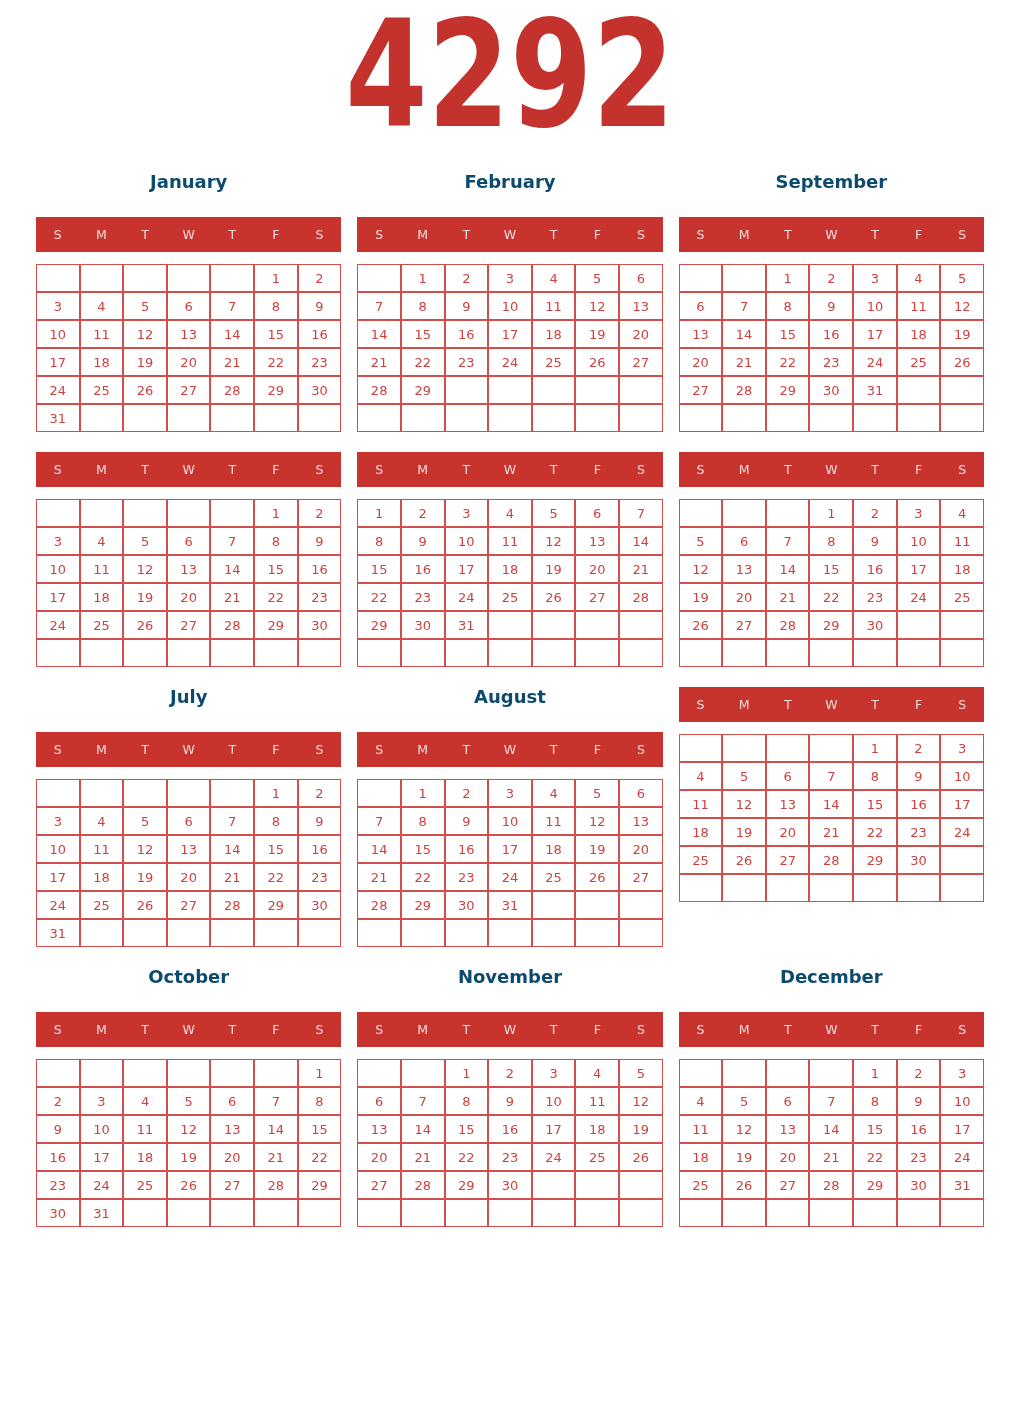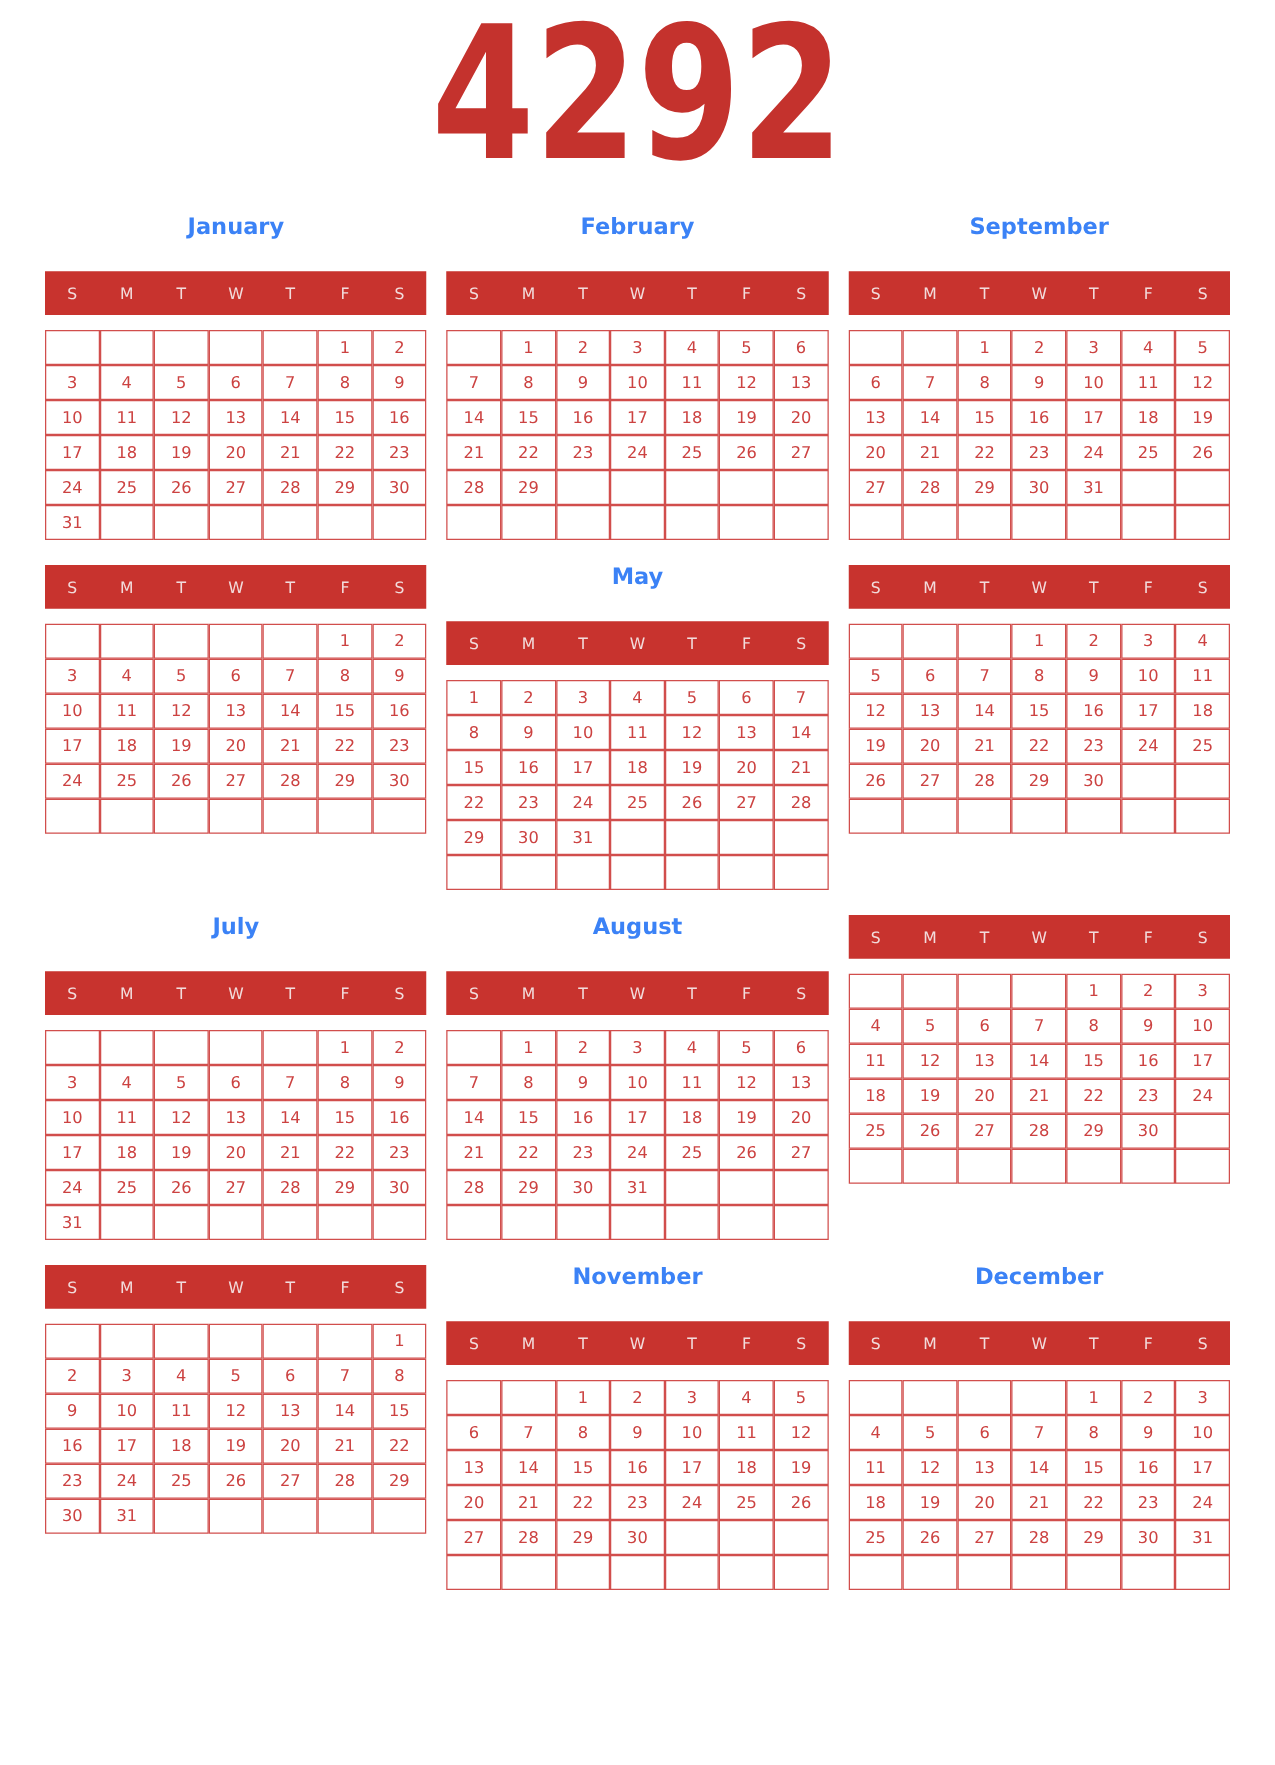--- a/index.html
+++ b/index.html
@@ -29,21 +29,21 @@
     grid-template-columns:repeat(3,1fr);
     column-gap:16px;
     row-gap:20px;
     padding:0 36px;
   }
   .month{display:flex;flex-direction:column;}
   .month-title{
     text-align:center;
     font-size:18px;
     font-weight:bold;
-    color:#3b82f6;
+    color:#0c4a6e;
     line-height:20px;
     margin-bottom:25px;
   }
   .dow-header{
     display:flex;
     background:#c8332e;
     height:35px;
     align-items:center;
     margin-bottom:12px;
   }
@@ -352,21 +352,20 @@
               <td></td>
               <td></td>
               <td></td>
               <td></td>
             </tr>
           </tbody>
     </table>
   </div>
 
   <div class="month">
-    <div class="month-title">May</div>
     <div class="dow-header">
           <div class="dow">S</div>
           <div class="dow">M</div>
           <div class="dow">T</div>
           <div class="dow">W</div>
           <div class="dow">T</div>
           <div class="dow">F</div>
           <div class="dow">S</div>
         </div>
     <table class="days">
@@ -705,20 +704,21 @@
               <td></td>
               <td></td>
               <td></td>
               <td></td>
             </tr>
           </tbody>
     </table>
   </div>
 
   <div class="month">
+    <div class="month-title">October</div>
     <div class="dow-header">
           <div class="dow">S</div>
           <div class="dow">M</div>
           <div class="dow">T</div>
           <div class="dow">W</div>
           <div class="dow">T</div>
           <div class="dow">F</div>
           <div class="dow">S</div>
         </div>
     <table class="days">

